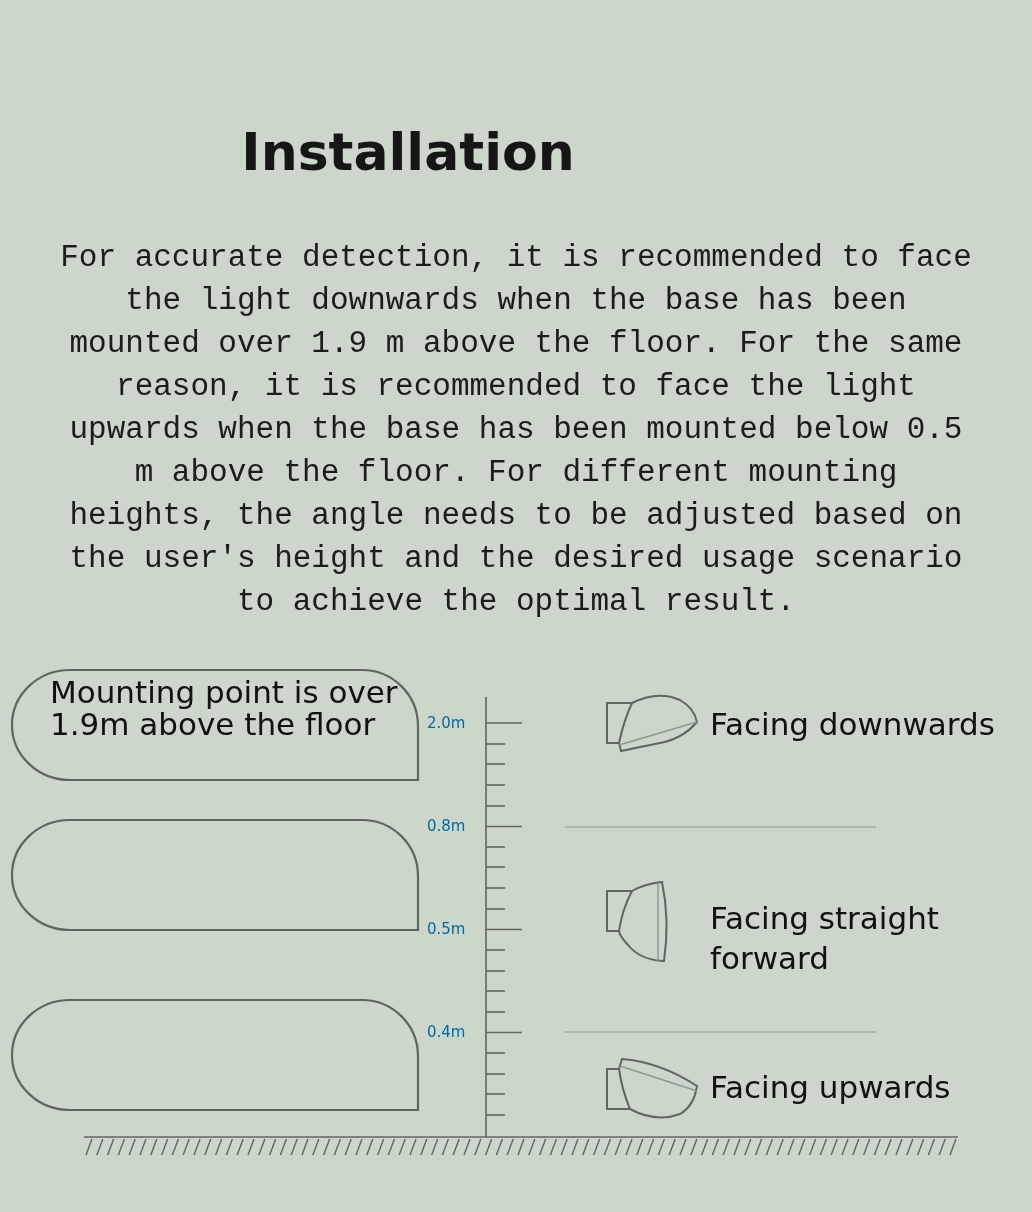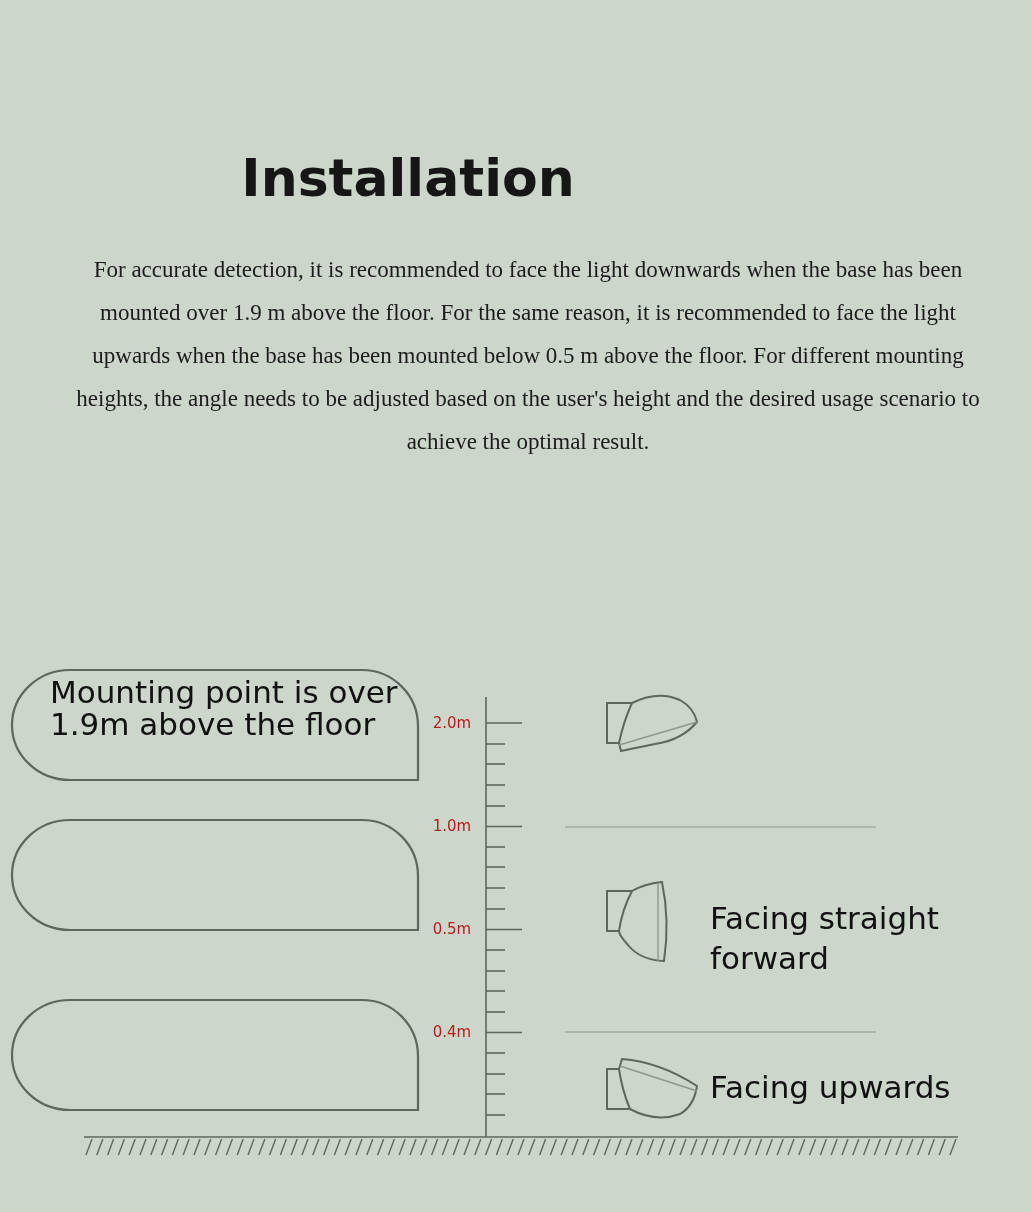--- a/index.html
+++ b/index.html
@@ -4,43 +4,43 @@
 <style>
   html, body { margin: 0; padding: 0; }
   body {
     width: 1032px; height: 1212px; overflow: hidden;
     background: #ccd6cb;
     font-family: "DejaVu Sans", "Liberation Sans", sans-serif;
     color: #111111;
     position: relative;
   }
   .title {
-    position: absolute; left: 0; top: 148px; width: 816px;
+    position: absolute; left: 0; top: 122px; width: 816px;
     text-align: center; font-size: 52px; font-weight: bold;
     color: #161616; letter-spacing: 0px;
   }
   .desc {
     position: absolute; left: 56px; top: 236px; width: 920px;
-    text-align: center; font-size: 23px; line-height: 43px;
-    color: #1c1c1c; margin: 12px;
-    font-family: Liberation Serif, serif;
+    text-align: center; font-size: 31px; line-height: 43px;
+    color: #1c1c1c; margin: 0;
+    font-family: Liberation Mono, monospace;
   }
   .diagram { position: absolute; left: 0; top: 0; width: 1032px; height: 1212px; }
   .pill-text {
     position: absolute; left: 50px; width: 350px;
     font-size: 31px; line-height: 32px; color: #111;
     font-family: "DejaVu Sans", sans-serif;
   }
   .facing {
     position: absolute; left: 710px; font-size: 31px; line-height: 40px; color: #111;
     font-family: "DejaVu Sans", sans-serif;
   }
   .tick-label {
-    position: absolute; font-size: 15px; color: #b91c1c;
-    font-family: "DejaVu Sans", sans-serif; width: 50px; text-align: center;
+    position: absolute; font-size: 15px; color: #0369a1;
+    font-family: "DejaVu Sans", sans-serif; width: 50px; text-align: left;
   }
 </style>
 </head>
 <body>
 
 <div class="title">Installation</div>
 <p class="desc">For accurate detection, it is recommended to face the light downwards when the base has been mounted over 1.9 m above the floor. For the same reason, it is recommended to face the light upwards when the base has been mounted below 0.5 m above the floor. For different mounting heights, the angle needs to be adjusted based on the user's height and the desired usage scenario to achieve the optimal result.</p>
 
 <div class="diagram">
   <svg width="1032" height="1212" viewBox="0 0 1032 1212" style="position:absolute;left:0;top:0">
@@ -184,19 +184,20 @@
     <g fill="none" stroke="#5f665e" stroke-width="2">
       <path d="M619 1069 H607 V1109 H630"></path>
       <path d="M622 1059 Q660 1062 697 1086 Q694 1106 680 1114 Q656 1123 630 1109 Q622 1090 619 1069 Z"></path>
       <line x1="620" y1="1066" x2="697" y2="1091" stroke="#8f978e" stroke-width="1.4"></line>
     </g>
   </svg>
 
   <div class="pill-text" style="top:676px">Mounting point is over 1.9m above the floor</div>
 
   <div class="tick-label" style="left:427px; top:714px">2.0m</div>
-  <div class="tick-label" style="left:427px; top:817px">1.0m</div>
+  <div class="tick-label" style="left:427px; top:817px">0.8m</div>
   <div class="tick-label" style="left:427px; top:920px">0.5m</div>
   <div class="tick-label" style="left:427px; top:1023px">0.4m</div>
 
+  <div class="facing" style="top:704px; width:320px">Facing downwards</div>
   <div class="facing" style="top:898px; width:260px">Facing straight forward</div>
   <div class="facing" style="top:1067px; width:320px">Facing upwards</div>
 </div>
 
 </body></html>

